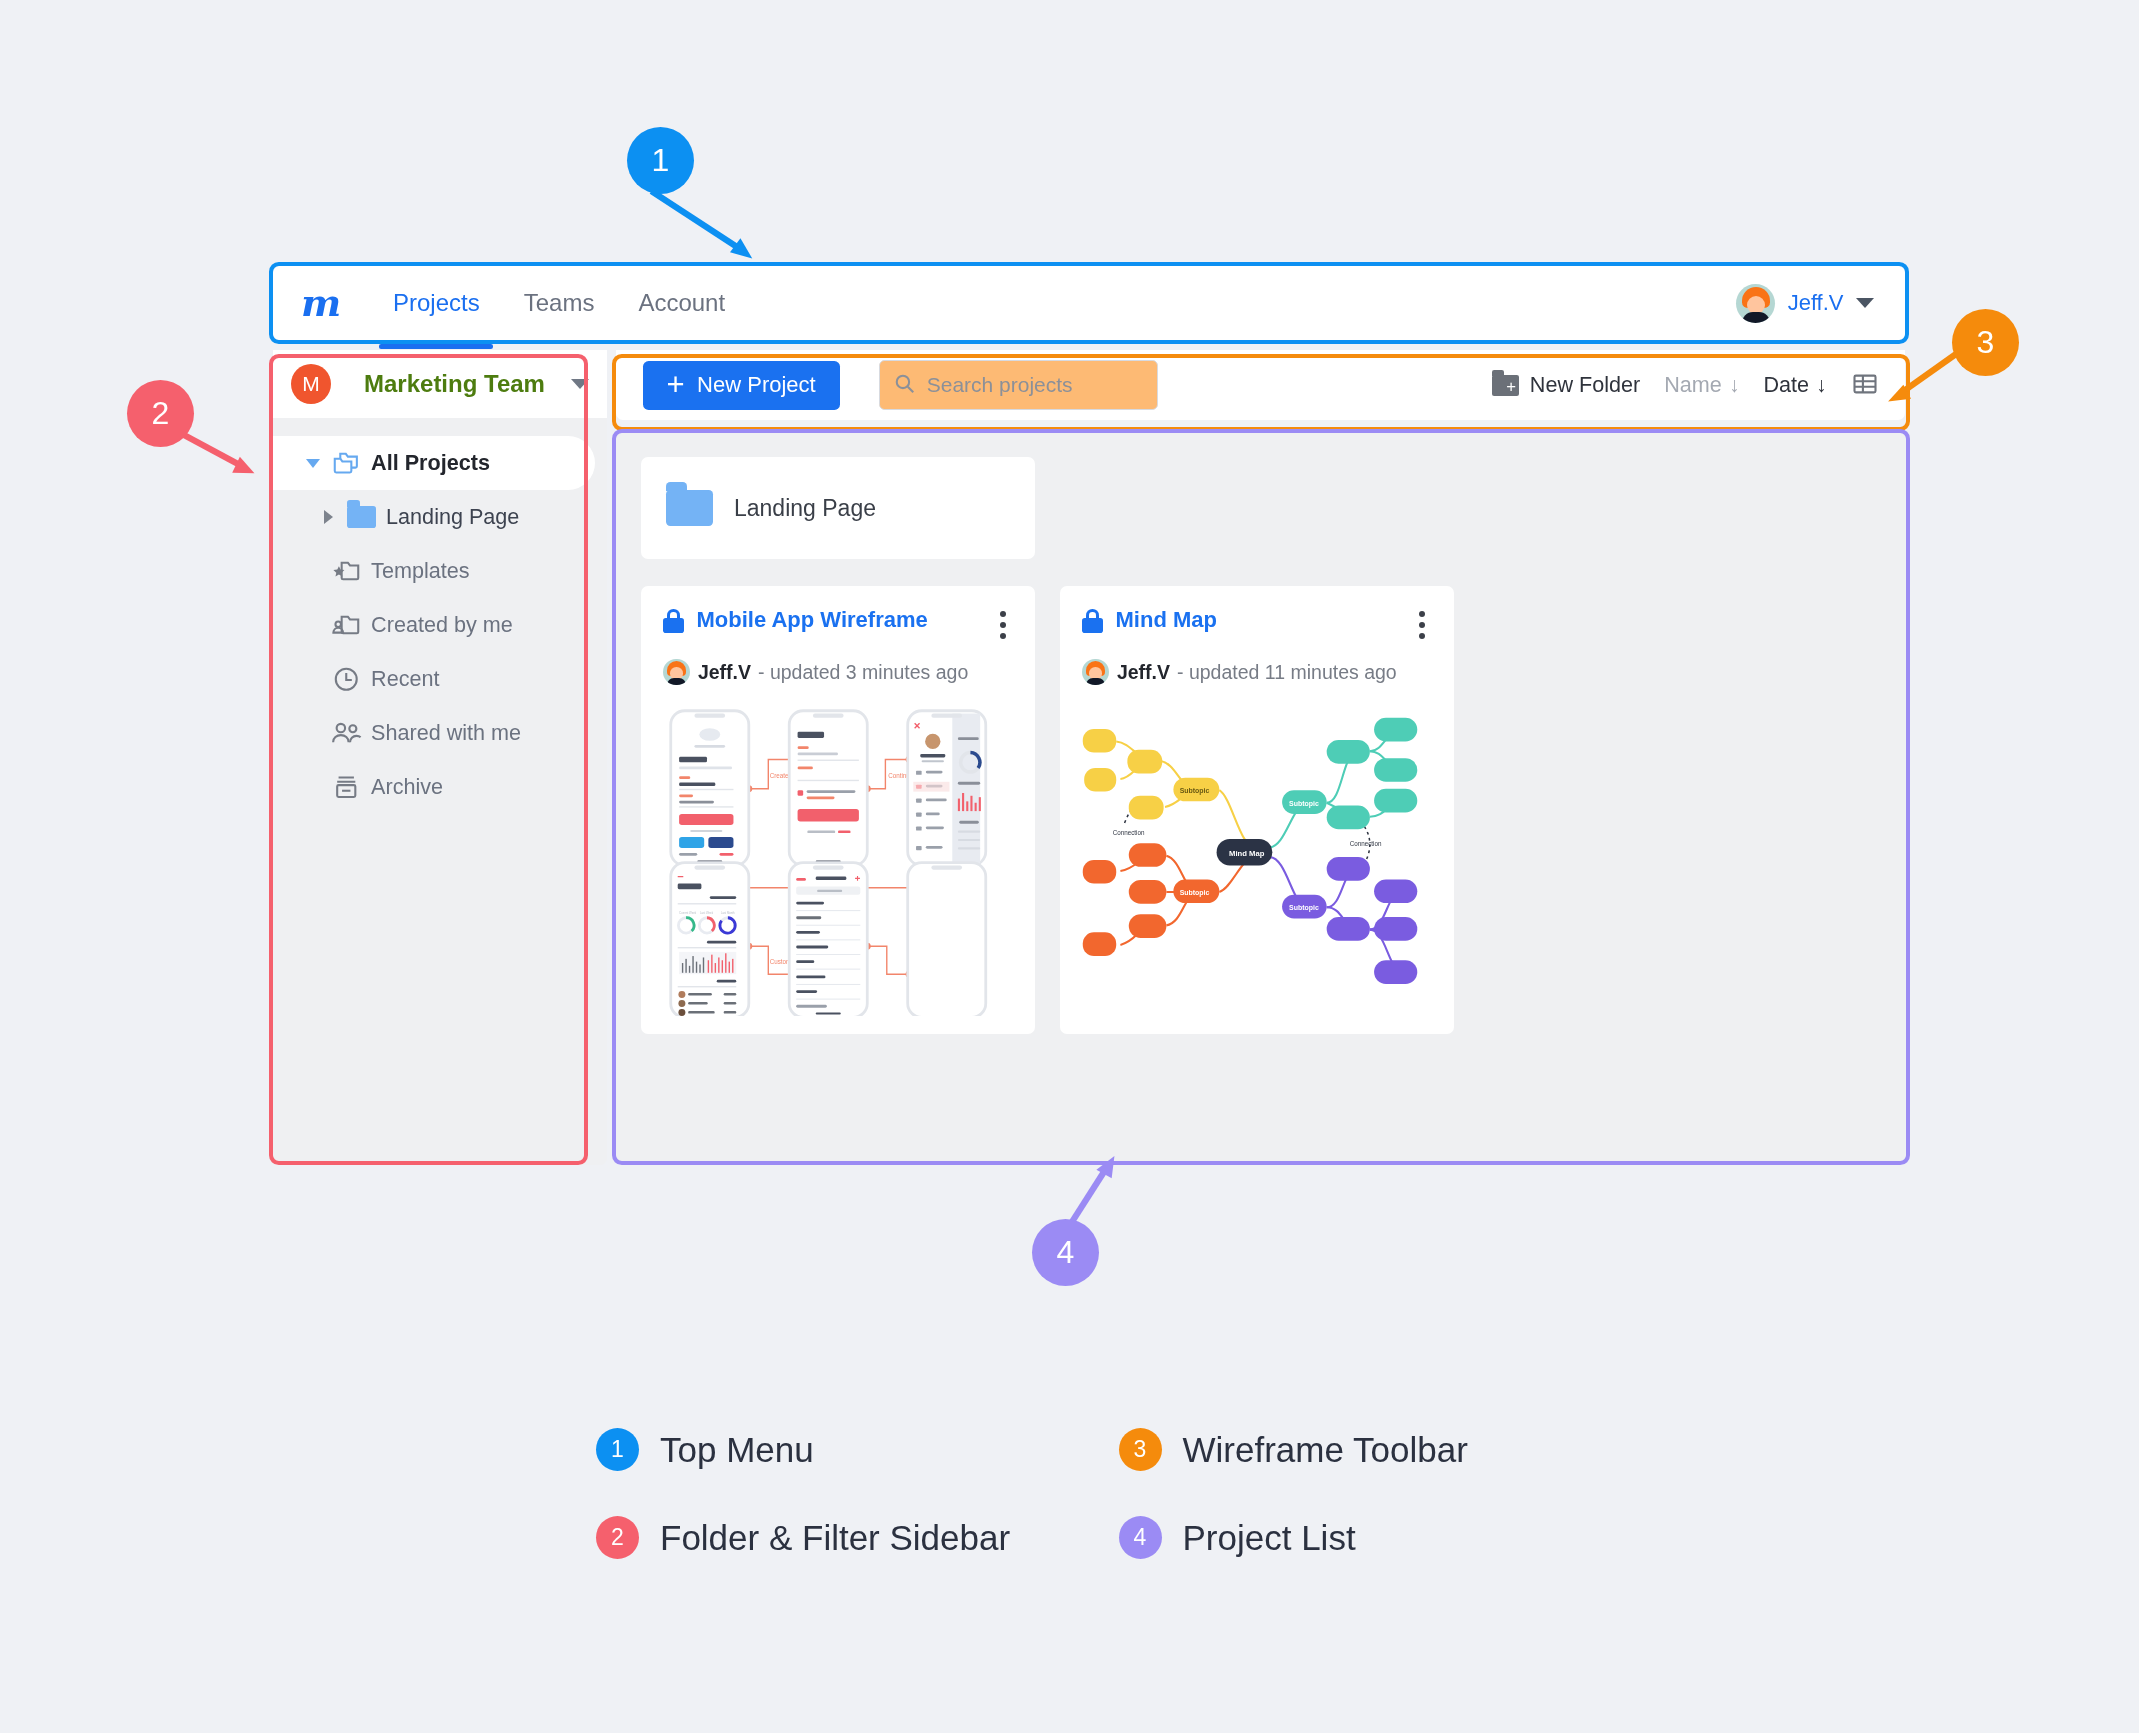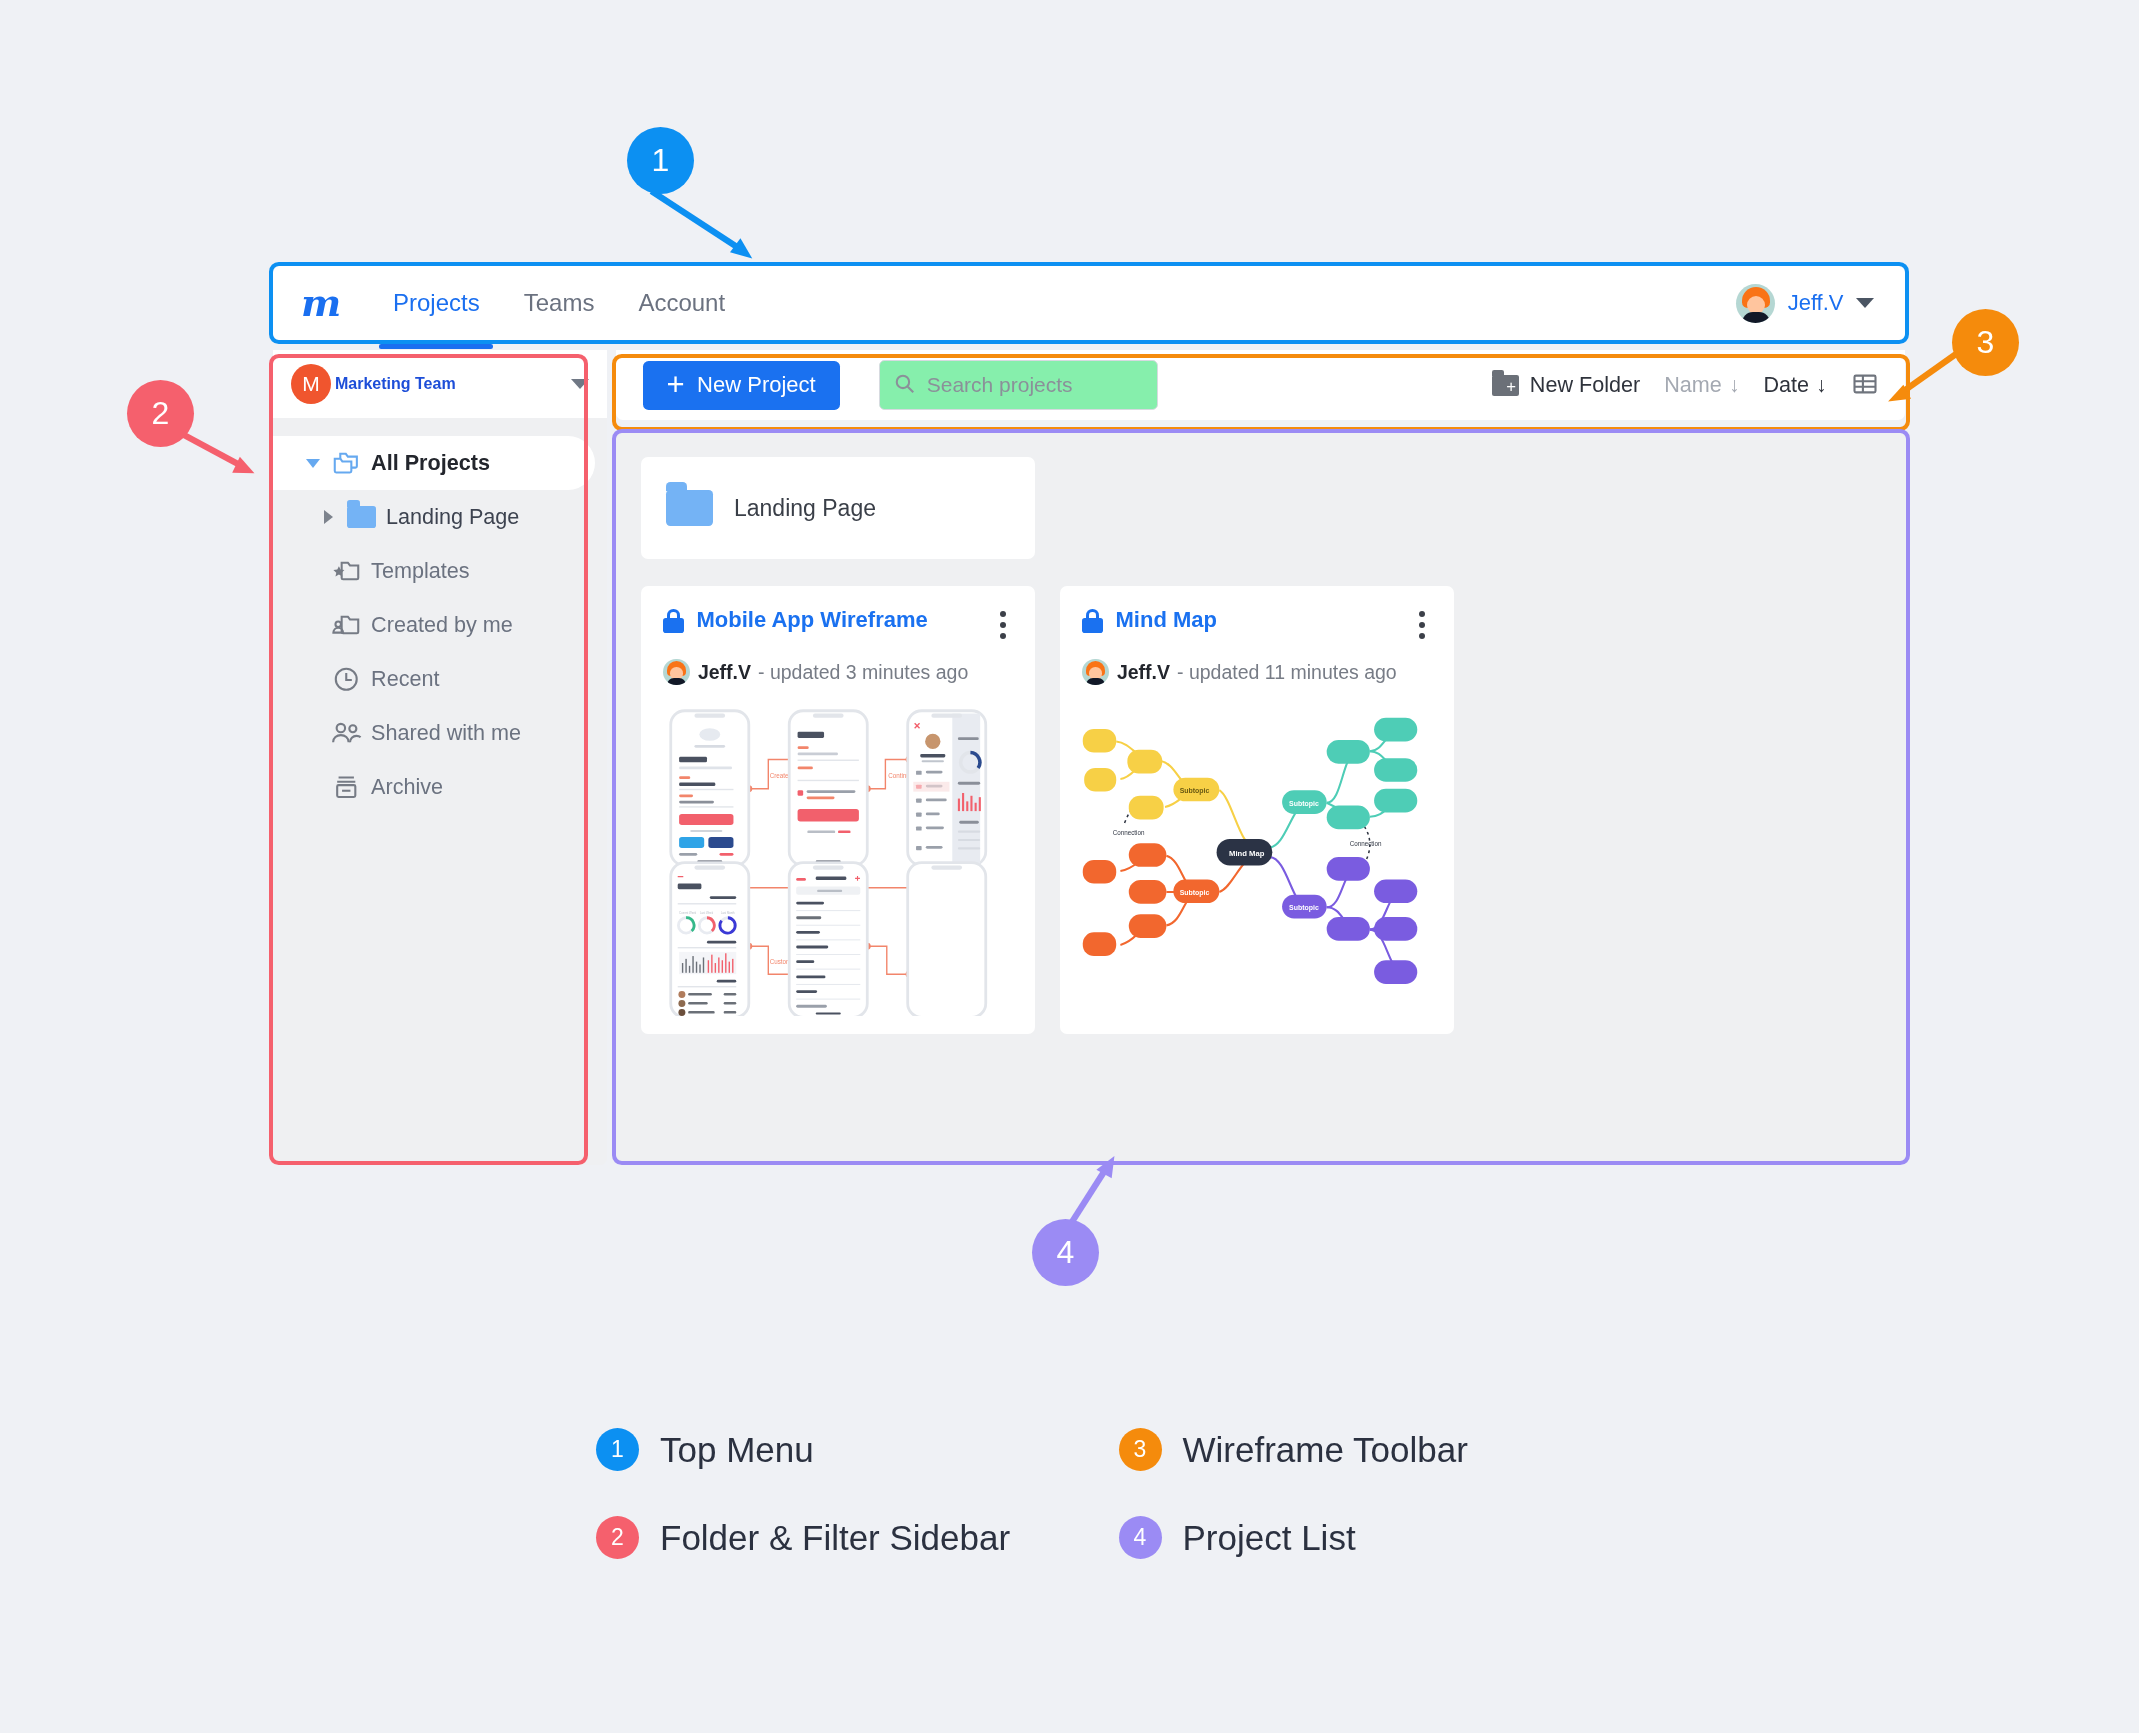--- a/index.html
+++ b/index.html
@@ -66,21 +66,21 @@
   }
   .team-head {
     height: 68px; background: #fff; display: flex; align-items: center; padding: 0 18px;
     cursor: pointer;
   }
   .team-badge {
     width: 40px; height: 40px; border-radius: 50%; background: #f0552e;
     color: #fff; display: flex; align-items: center; justify-content: center;
     font-size: 21px; flex: none;
   }
-  .team-name { margin-left: 4px; font-size: 16px; font-weight: 700; color: #1d4ed8; }
+  .team-name { margin-left: 33px; font-size: 24px; font-weight: 700; color: #4d7c0f; }
   .team-caret { margin-left: auto; width: 0; height: 0; border-left: 9px solid transparent; border-right: 9px solid transparent; border-top: 10.4px solid #707885; }
   .sb-gap { height: 18px; background: #eff0f2; }
 
   .sb-item {
     display: flex; align-items: center; height: 54px; padding-left: 27px;
     font-size: 21.6px; color: #6b7280; cursor: pointer; position: relative;
   }
   .sb-item.active {
     background: #fff; border-radius: 0 28px 28px 0; margin-right: 12.5px;
     color: #23262d; font-weight: 700;
@@ -103,21 +103,21 @@
   .btn-new {
     display: flex; align-items: center; gap: 12.5px;
     background: #1a71f0; color: #fff; border: none; border-radius: 5.6px;
     height: 49px; padding: 0 24px; font-size: 22px; cursor: pointer;
     font-family: "Liberation Sans", sans-serif;
   }
   .plus { font-size: 31px; line-height: 24px; font-weight: 300; }
   .search-wrap {
     margin-left: 39px; width: 279px; height: 50px;
     border: 1.4px solid #d7dae0; border-radius: 5.6px;
-    display: flex; align-items: center; padding: 11px 14px; background: #86efac; justify-content: center;
+    display: flex; align-items: center; padding: 11px 14px; background: #fdba74; justify-content: center;
   }
   .search-input {
     border: none; outline: none; margin-left: 11px; font-size: 21px;
     color: #5c626d; width: 100%; font-family: "Liberation Sans", sans-serif;
     background: transparent;
   }
   .search-input::placeholder { color: #8b9099; }
   .tb-right { margin-left: auto; display: flex; align-items: center; gap: 24px; }
   .tb-action { display: flex; align-items: center; gap: 11px; font-size: 21.6px; color: #2f333c; cursor: pointer; }
   .tb-sort { display: flex; align-items: center; gap: 7px; font-size: 21.6px; cursor: pointer; }

